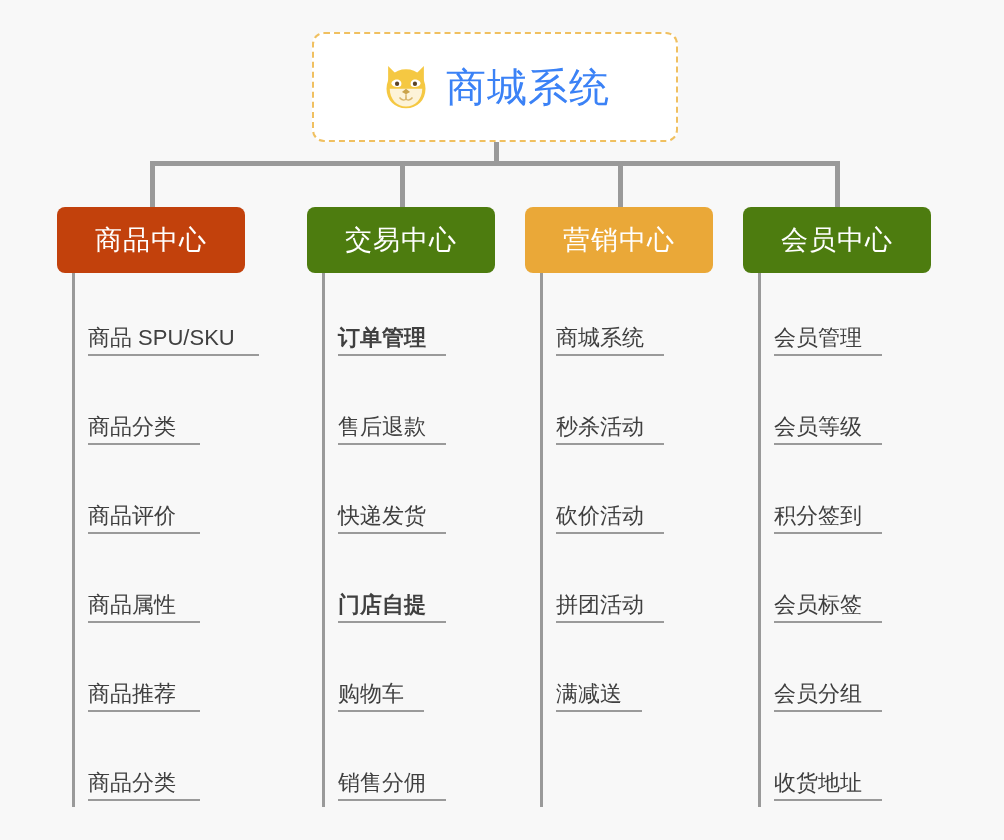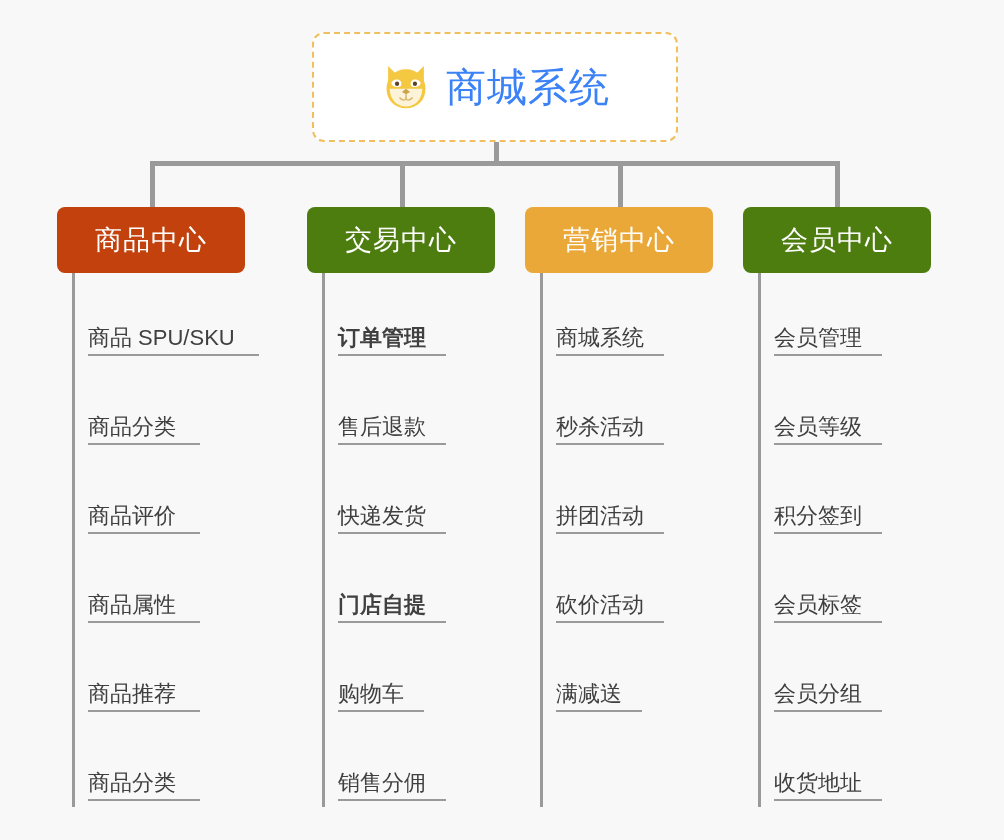--- a/index.html
+++ b/index.html
@@ -230,24 +230,24 @@
     </div>
     <div class="leaf-list">
       <div class="spine" style="height: 534px; background: rgb(154, 154, 154);"></div>
       <div class="leaf">
           <span class="leaf-label" style="border-bottom-color: rgb(154, 154, 154);">商城系统</span>
         </div>
       <div class="leaf">
           <span class="leaf-label" style="border-bottom-color: rgb(154, 154, 154);">秒杀活动</span>
         </div>
       <div class="leaf">
+          <span class="leaf-label" style="border-bottom-color: rgb(154, 154, 154);">砍价活动</span>
+        </div>
+      <div class="leaf">
           <span class="leaf-label" style="border-bottom-color: rgb(154, 154, 154);">拼团活动</span>
-        </div>
-      <div class="leaf">
-          <span class="leaf-label" style="border-bottom-color: rgb(154, 154, 154);">砍价活动</span>
         </div>
       <div class="leaf">
           <span class="leaf-label" style="border-bottom-color: rgb(154, 154, 154);">满减送</span>
         </div>
     </div>
   </div>
 
   <div class="column c4">
     <div class="cat-box" style="background: #4d7c0f;">
       <span>会员中心</span>

